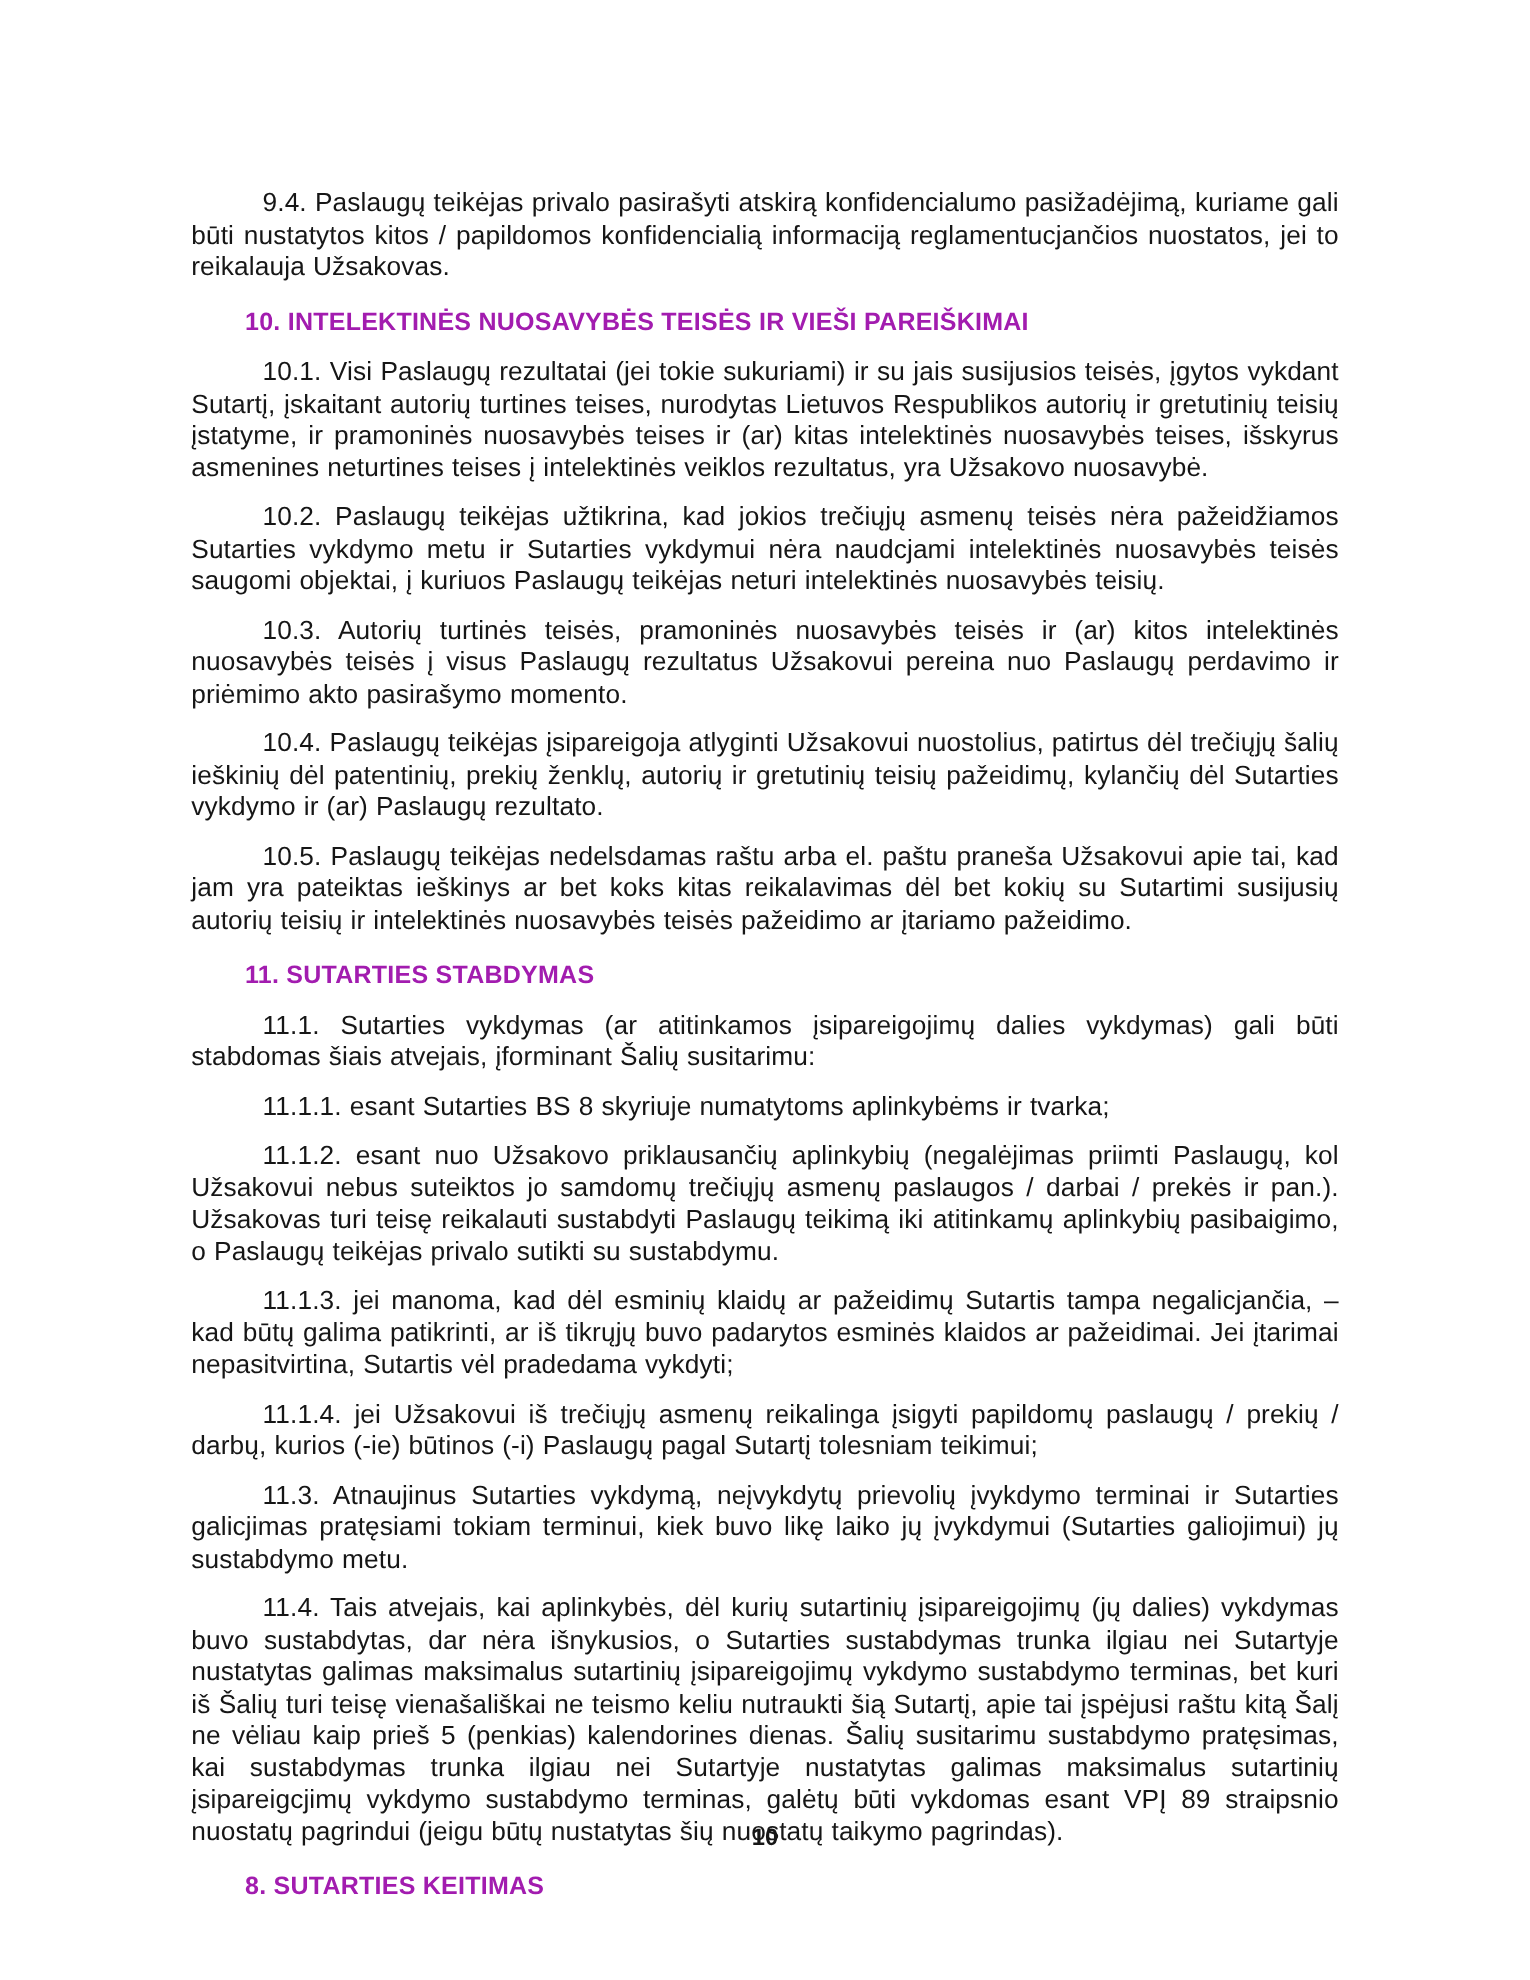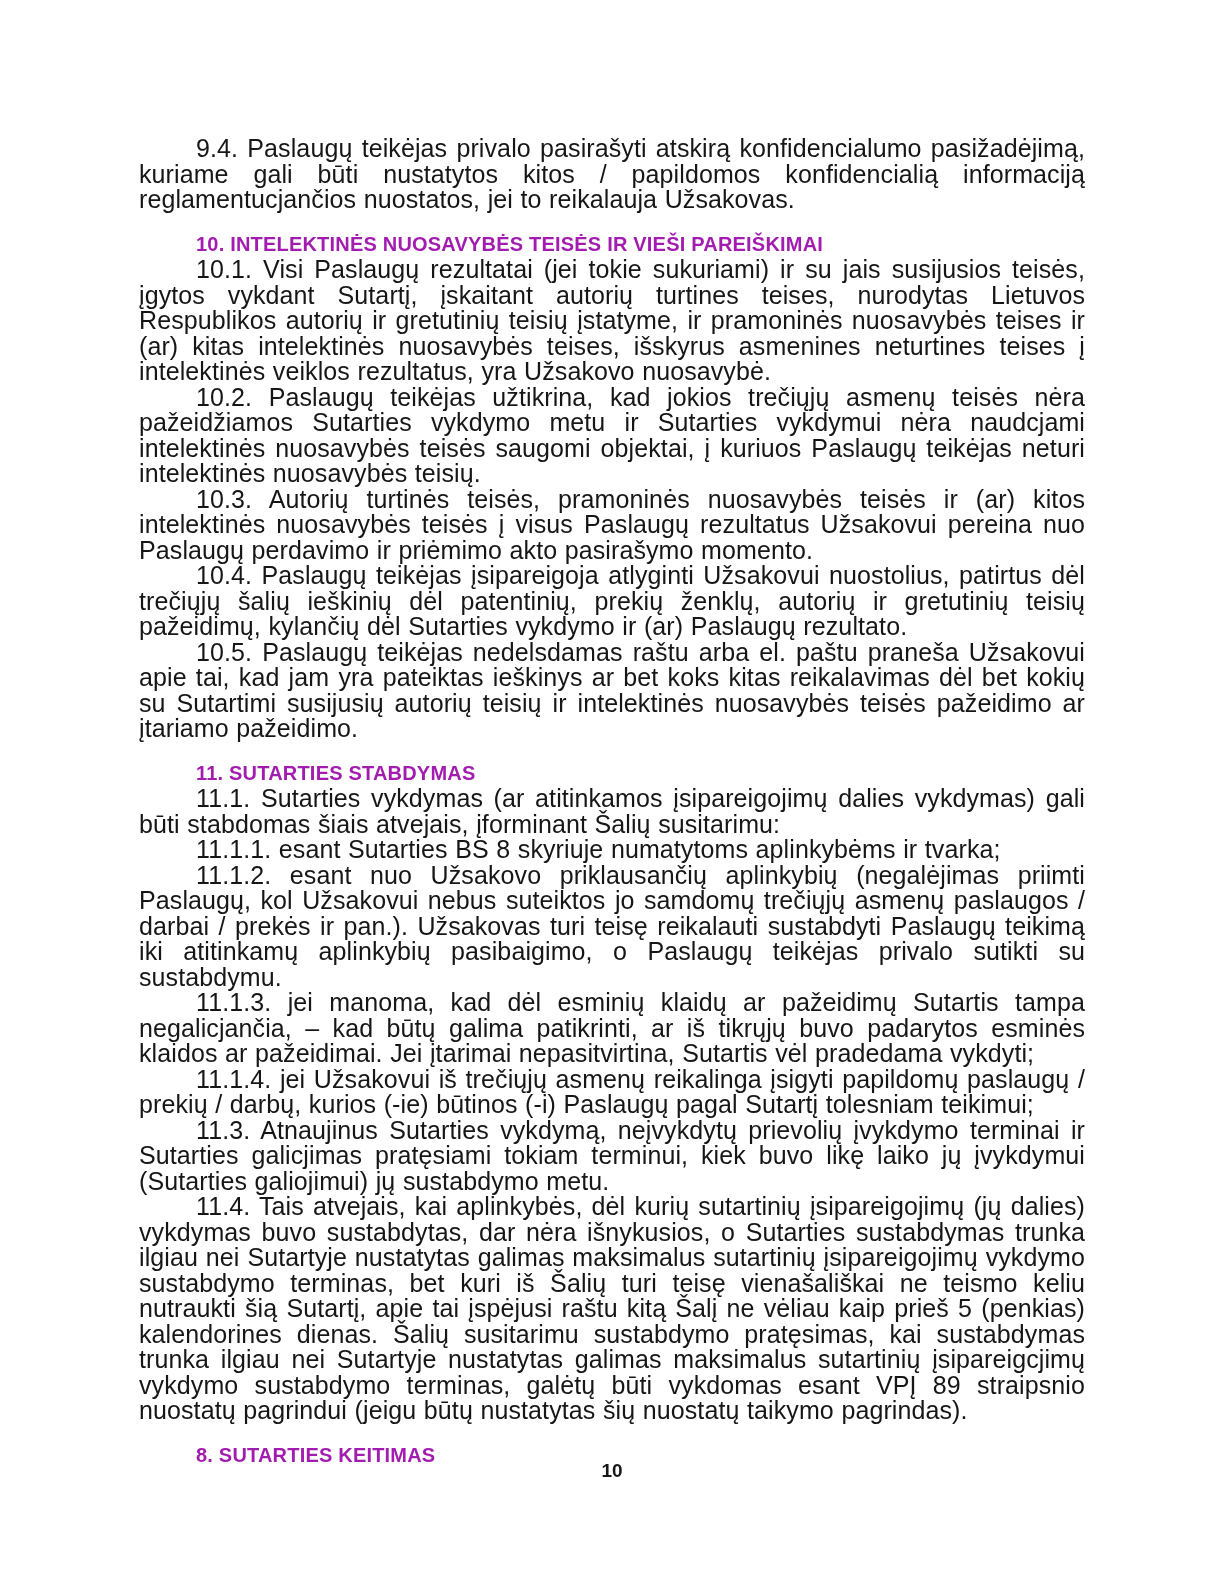--- a/index.html
+++ b/index.html
@@ -21,22 +21,22 @@
     inset: 0;
     background: #ffffff;
   }
   .page-content {
     position: absolute;
     left: 139px;
     top: 136px;
     width: 946px;
   }
   .para {
-    margin: 0;
-    font-size: 25px;
+    margin: 14px;
+    font-size: 21px;
     line-height: 25.5px;
     text-align: justify;
     text-indent: 57px;
     letter-spacing: 0.1px;
     word-spacing: 0.5px;
   }
   .heading {
     margin: 19px 0 0 0;
     padding-left: 57px;
     font-size: 20px;

